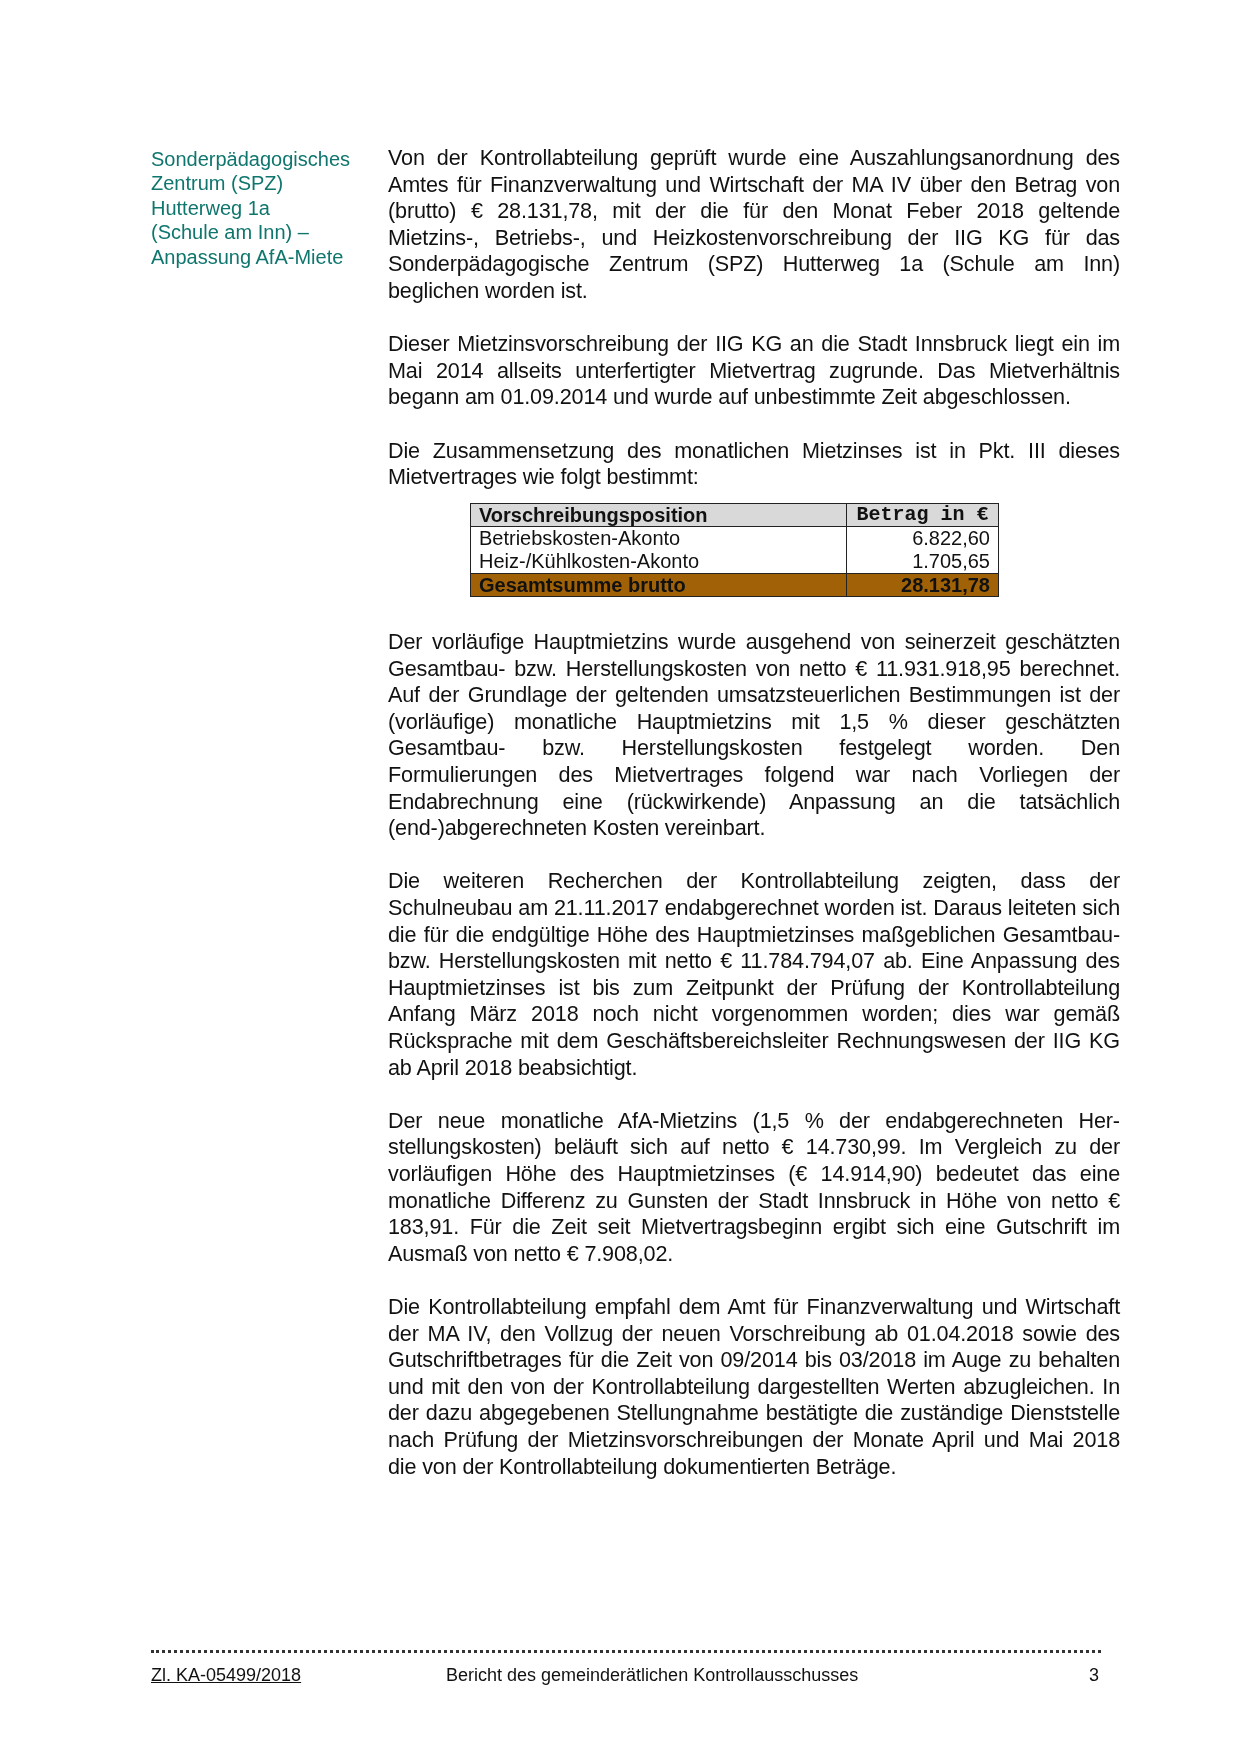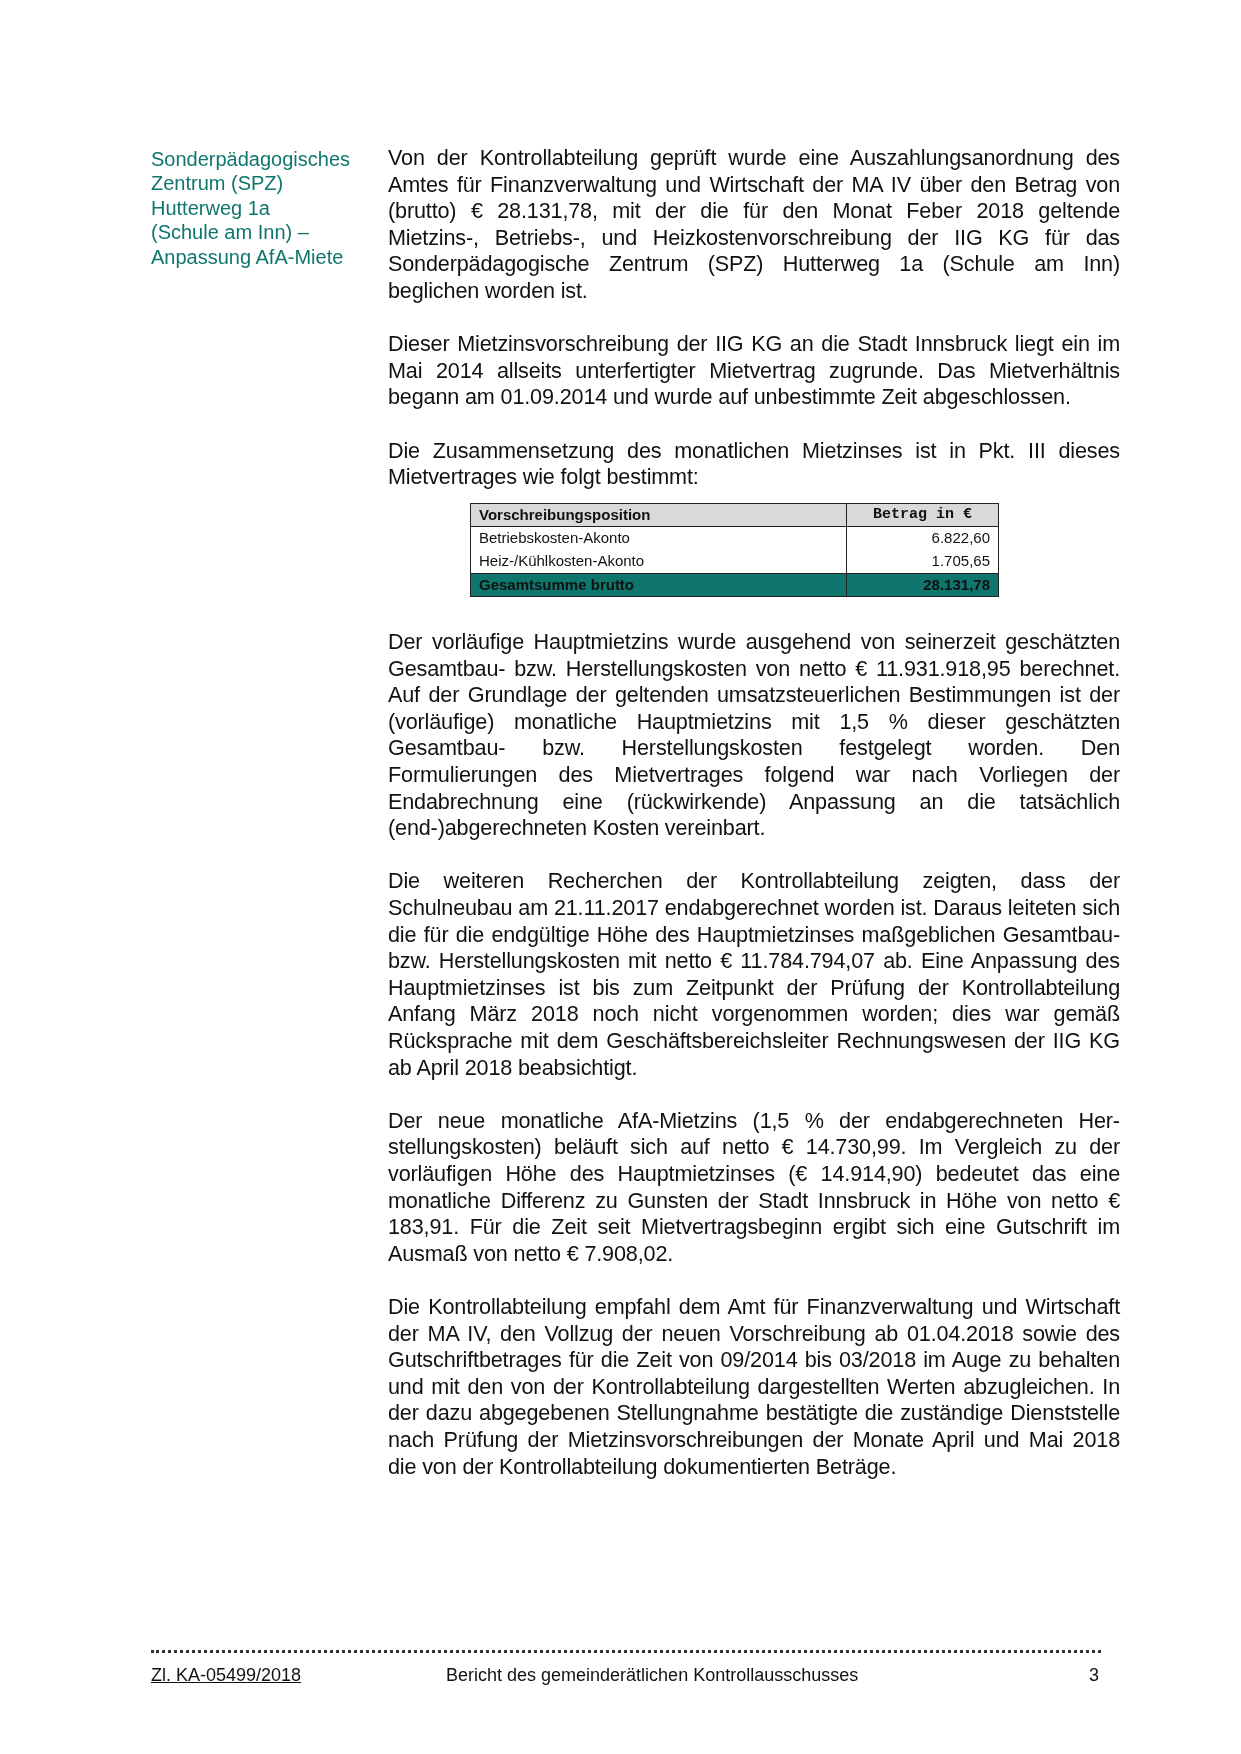--- a/index.html
+++ b/index.html
@@ -5,27 +5,27 @@
   html, body { margin: 0; padding: 0; background: #ffffff; }
   body { width: 1241px; height: 1754px; position: relative; overflow: hidden;
          font-family: "Liberation Sans", sans-serif; color: #111111; }
   .sidenote { position: absolute; left: 151px; top: 147px; width: 215px;
               color: #0f766e; font-size: 20px; line-height: 24.4px; }
   .sidenote div { white-space: nowrap; }
   .main { position: absolute; left: 388px; top: 145px; width: 732px; }
   .para { font-size: 21.6px; line-height: 26.6px; text-align: justify; margin: 0 0 26.6px 0;
           letter-spacing: -0.15px; }
   .table-wrap { margin: 10px 0 32px 82px; width: 529px; }
-  table.tbl { width: 529px; border-collapse: collapse; font-size: 15px; border: 1.5px solid #222; }
+  table.tbl { width: 529px; border-collapse: collapse; font-size: 20px; border: 1.5px solid #222; }
   table.tbl th, table.tbl td { padding: 0 8px; height: 22.6px; line-height: 22.6px; }
   table.tbl th { background: #d9d9d9; font-weight: bold; text-align: left; border-bottom: 1.5px solid #222; }
   table.tbl th.amt, table.tbl td.amt { text-align: right; border-left: 1.5px solid #222; width: 135px; }
   table.tbl th.amt { text-align: center; font-family: Liberation Mono, monospace; }
   table.tbl tr.sep td { border-top: 1.5px solid #222; }
-  table.tbl tr.total td { background: #0f766e; font-weight: bold; border-top: 1.5px solid #222; }
+  table.tbl tr.total td { background: #a16207; font-weight: bold; border-top: 1.5px solid #222; }
   .footer-line { position: absolute; left: 151px; top: 1646px; width: 950px; height: 4px;
                  border-bottom: 3px dotted #333; }
   .footer { position: absolute; left: 151px; top: 1664px; width: 950px; font-size: 18px;
             line-height: 22px; color: #111; }
   .footer .ref { position: absolute; left: 0; text-decoration: underline; }
   .footer .title { position: absolute; left: 295px; }
   .footer .page { position: absolute; right: 2px; }
 </style>
 </head>
 <body>

